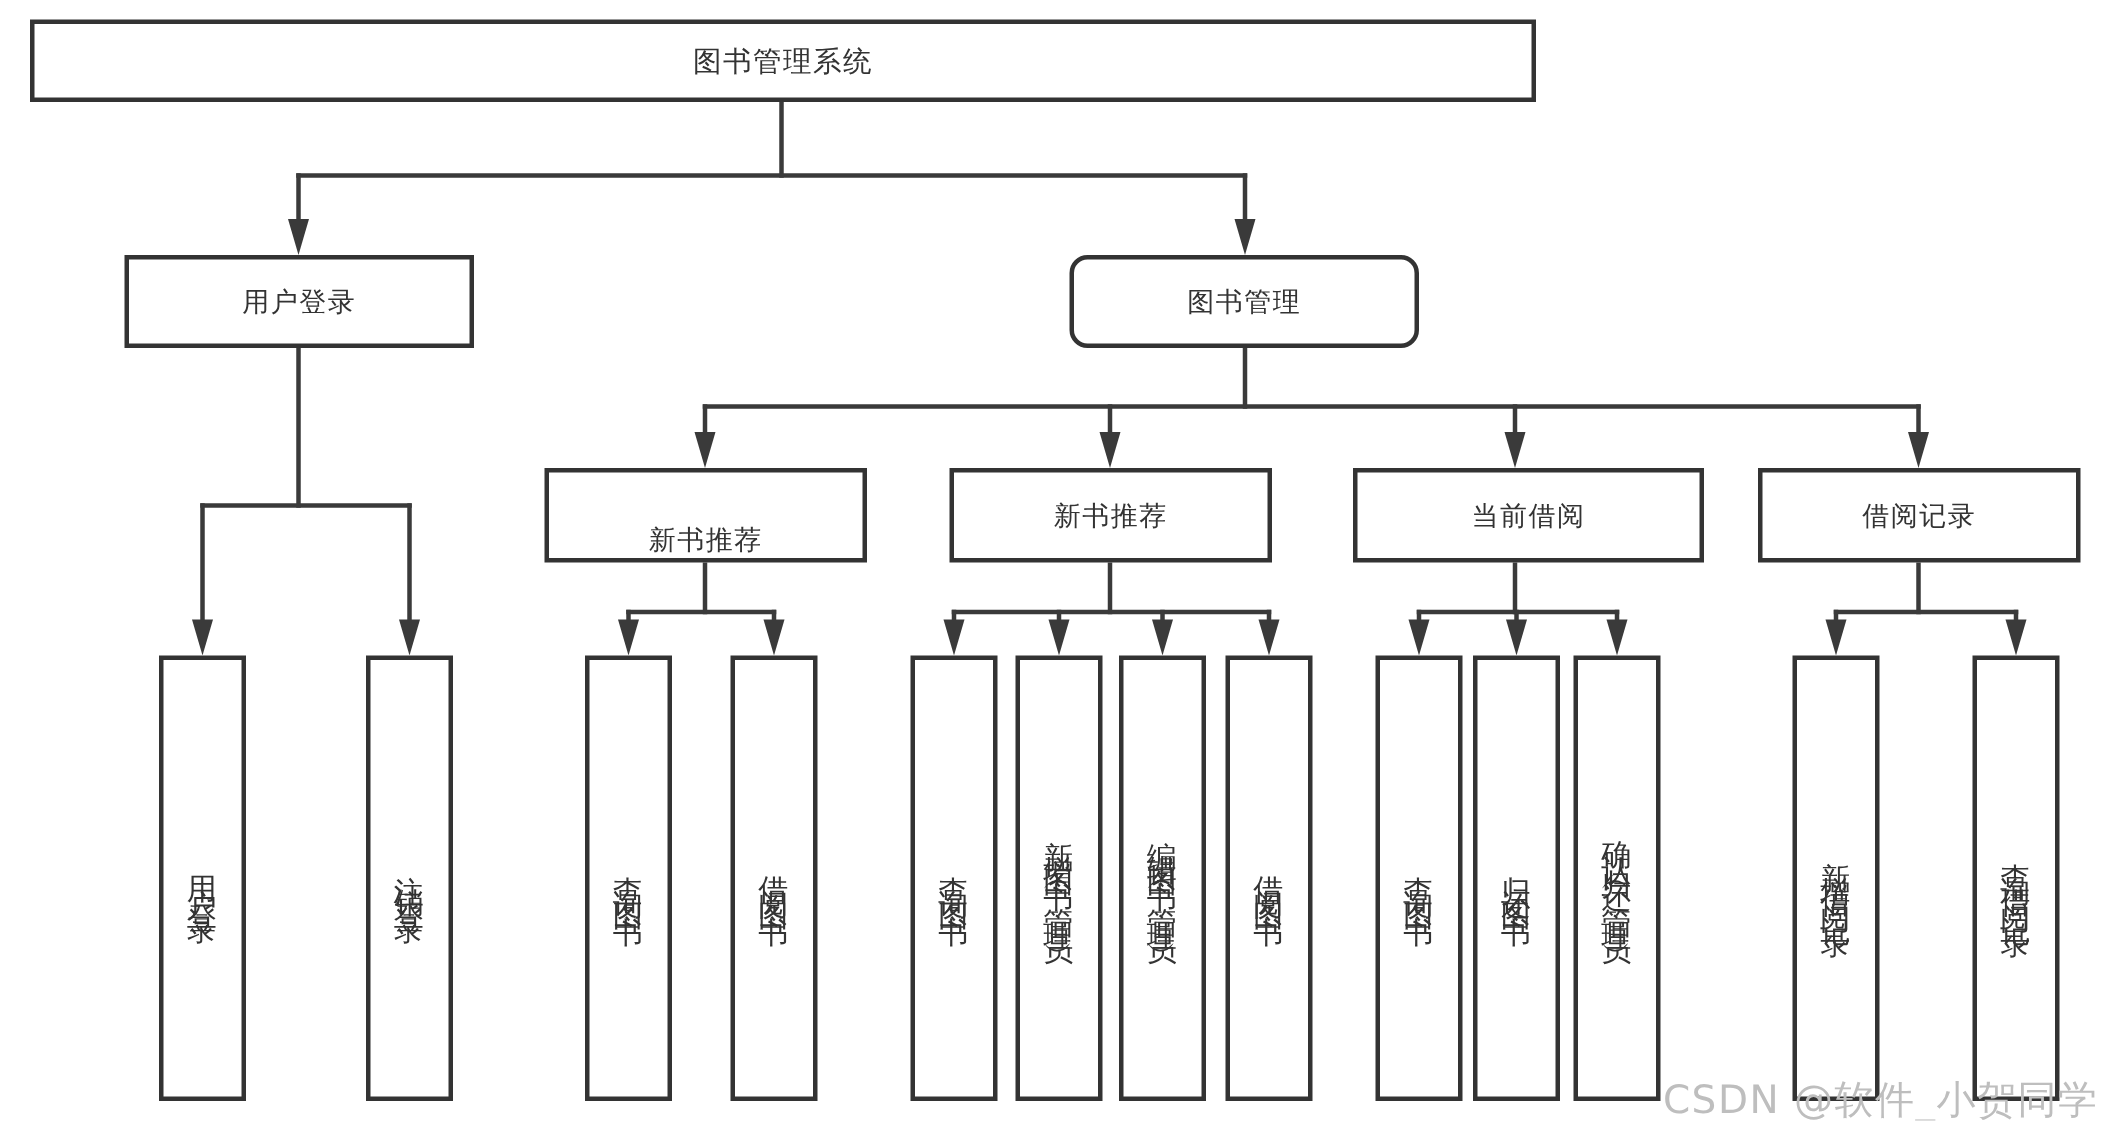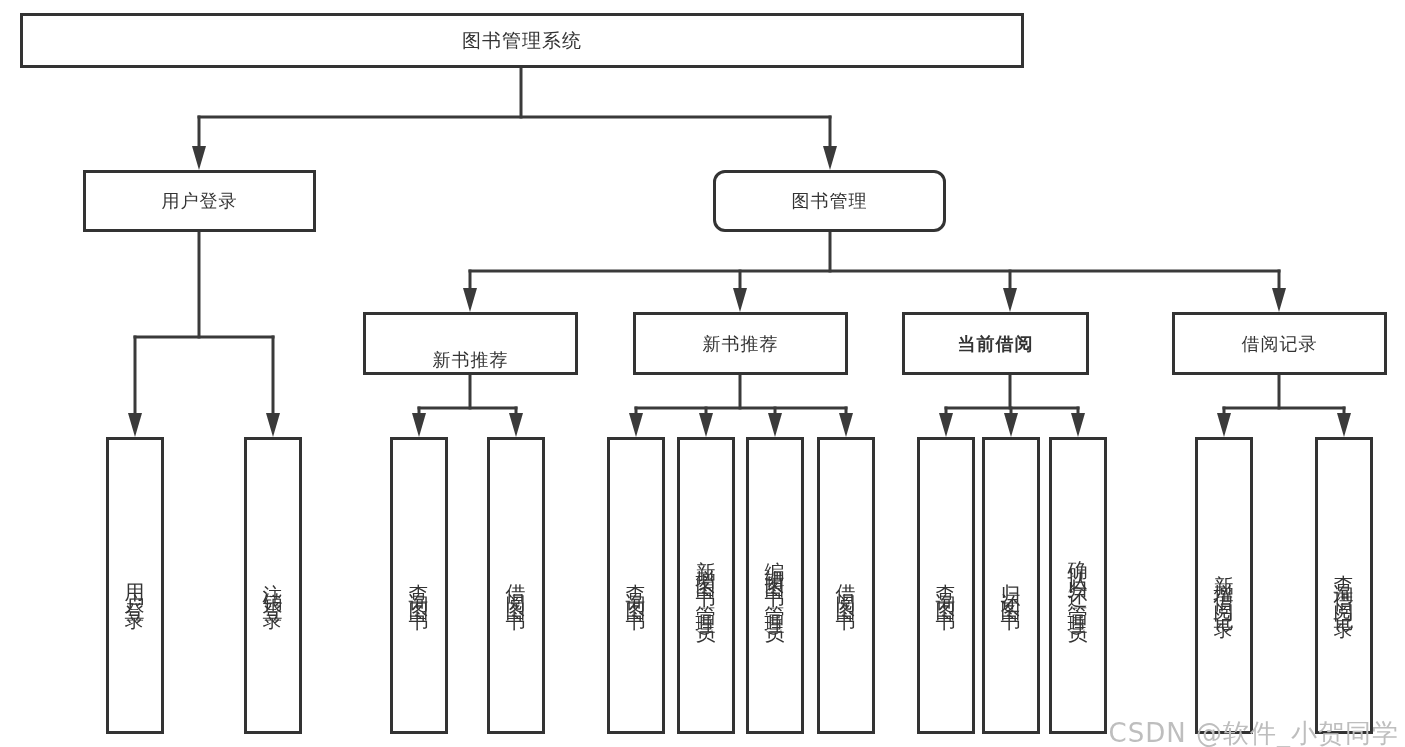--- a/index.html
+++ b/index.html
@@ -139,21 +139,21 @@
   <div class="node" style="left:713px;top:170px;width:233px;height:62px;border-radius:12px;">
     <span class="lbl">图书管理</span>
   </div>
 
   <div class="node" style="left:363px;top:312px;width:215px;height:63px;align-items:flex-end;">
     <span class="lbl">新书推荐</span>
   </div>
   <div class="node" style="left:633px;top:312px;width:215px;height:63px;">
     <span class="lbl">新书推荐</span>
   </div>
-  <div class="node" style="left:902px;top:312px;width:187px;height:63px;font-weight:bold;">
+  <div class="node" style="left:902px;top:312px;width:234px;height:63px;">
     <span class="lbl">当前借阅</span>
   </div>
   <div class="node" style="left:1172px;top:312px;width:215px;height:63px;">
     <span class="lbl">借阅记录</span>
   </div>
 
   <div class="node leaf" style="left:106px;">
     <span class="vlbl">用户登录</span>
   </div>
   <div class="node leaf" style="left:244px;">

